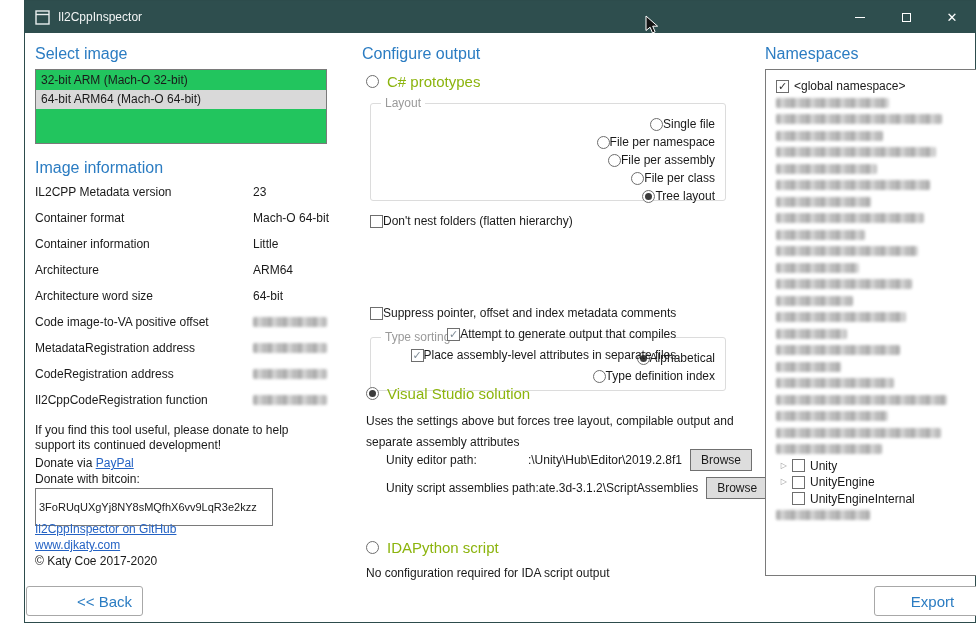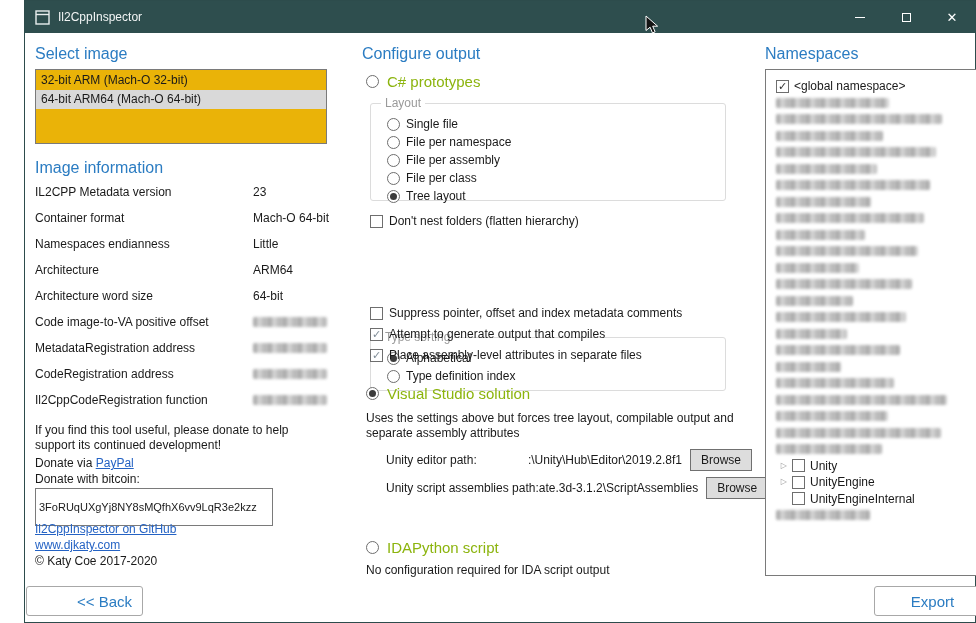--- a/index.html
+++ b/index.html
@@ -42,21 +42,21 @@
   .panel > * { position: absolute; }
   h1.sect { font-size: 16px; font-weight: 400; color: #2b7cc2; white-space: nowrap; }
   .redacted {
     display: inline-block; height: 10px; border-radius: 2px;
     background: repeating-linear-gradient(90deg,#9f9f9f 0 4px,#c9c9c9 4px 9px,#b0b0b0 9px 15px);
     filter: blur(1.5px); opacity: .85;
   }
   
   .left { left: 10px; width: 292px; height: 591px; }
   .list-box {
-    border: 1px solid #7a7a7a; background: #eab308;
+    border: 1px solid #7a7a7a; background: #22c55e;
     width: 292px; height: 75px; overflow: hidden; padding-top: 1px;
   }
   .list-item { font-size: 12px; padding: 2px 5px; height: 19px; line-height: 15px; white-space: nowrap; }
   .list-item.selected { background: #d9d9d9; }
   .info-table { width: 292px; }
   .info-row { display: flex; height: 26px; align-items: flex-start; font-size: 12px; }
   .info-label { width: 218px; flex: none; }
   .info-value { white-space: nowrap; }
   .val-redacted { width: 80px; margin-top: 2px; }
   .small-text { font-size: 12px; line-height: 15px; }
@@ -84,31 +84,31 @@
   .radio.on::after { content: ""; position: absolute; inset: 2px; background: #3c3c3c; border-radius: 50%; }
   .groupbox {
     border: 1px solid #dcdcdc; border-radius: 3px; position: relative;
     padding: 12px 10px 6px 16px; background: #fff;
   }
   .groupbox .caption {
     position: absolute; top: -8px; left: 10px; background: #fff; padding: 0 4px;
     color: #9a9a9a; font-size: 12px; white-space: nowrap;
   }
   .opts { display: flex; flex-direction: column; gap: 2px; }
-  .radio-row, .check-row { display: flex; align-items: center; gap: 6px; height: 16px; }
+  .radio-row, .check-row { display: flex; align-items: center; height: 16px; justify-content: flex-end; }
   .opt-label { font-size: 12px; white-space: nowrap; }
   .checkbox {
     width: 13px; height: 13px; border: 1px solid #6e6e6e; background: #fff; flex: none;
     display: inline-flex; align-items: center; justify-content: center;
     font-size: 11px; line-height: 1;
   }
   .checkbox.checked { color: #7e8b96; }
   .checkbox.checked.dark { color: #2f2f2f; }
   .checkbox.checked::after { content: "✓"; }
-  .desc { font-size: 12px; line-height: 15px; color: #1a1a1a; }
+  .desc { font-size: 12px; line-height: 21px; color: #1a1a1a; }
   .path-row { display: flex; align-items: center; width: 366px; height: 24px; }
   .path-label { font-size: 12px; white-space: nowrap; }
   .path-value { font-size: 12px; white-space: nowrap; margin-left: auto; margin-right: 8px; }
   .browse {
     width: 62px; height: 22px; flex: none;
     background: #ddd; border: 1px solid #707070;
     font-family: "Liberation Sans", sans-serif; font-size: 12px; color: #1a1a1a; cursor: pointer;
   }
   
   .right { left: 740px; width: 226px; height: 591px; }
@@ -167,21 +167,21 @@
     <div class="info-table" style="top:152px;left:0">
         <div class="info-row">
           <span class="info-label">IL2CPP Metadata version</span>
           <span class="info-value">23</span>
         </div>
         <div class="info-row">
           <span class="info-label">Container format</span>
           <span class="info-value">Mach-O 64-bit</span>
         </div>
         <div class="info-row">
-          <span class="info-label">Namespaces endianness</span>
+          <span class="info-label">Container information</span>
           <span class="info-value">Little</span>
         </div>
         <div class="info-row">
           <span class="info-label">Architecture</span>
           <span class="info-value">ARM64</span>
         </div>
         <div class="info-row">
           <span class="info-label">Architecture word size</span>
           <span class="info-value">64-bit</span>
         </div>

